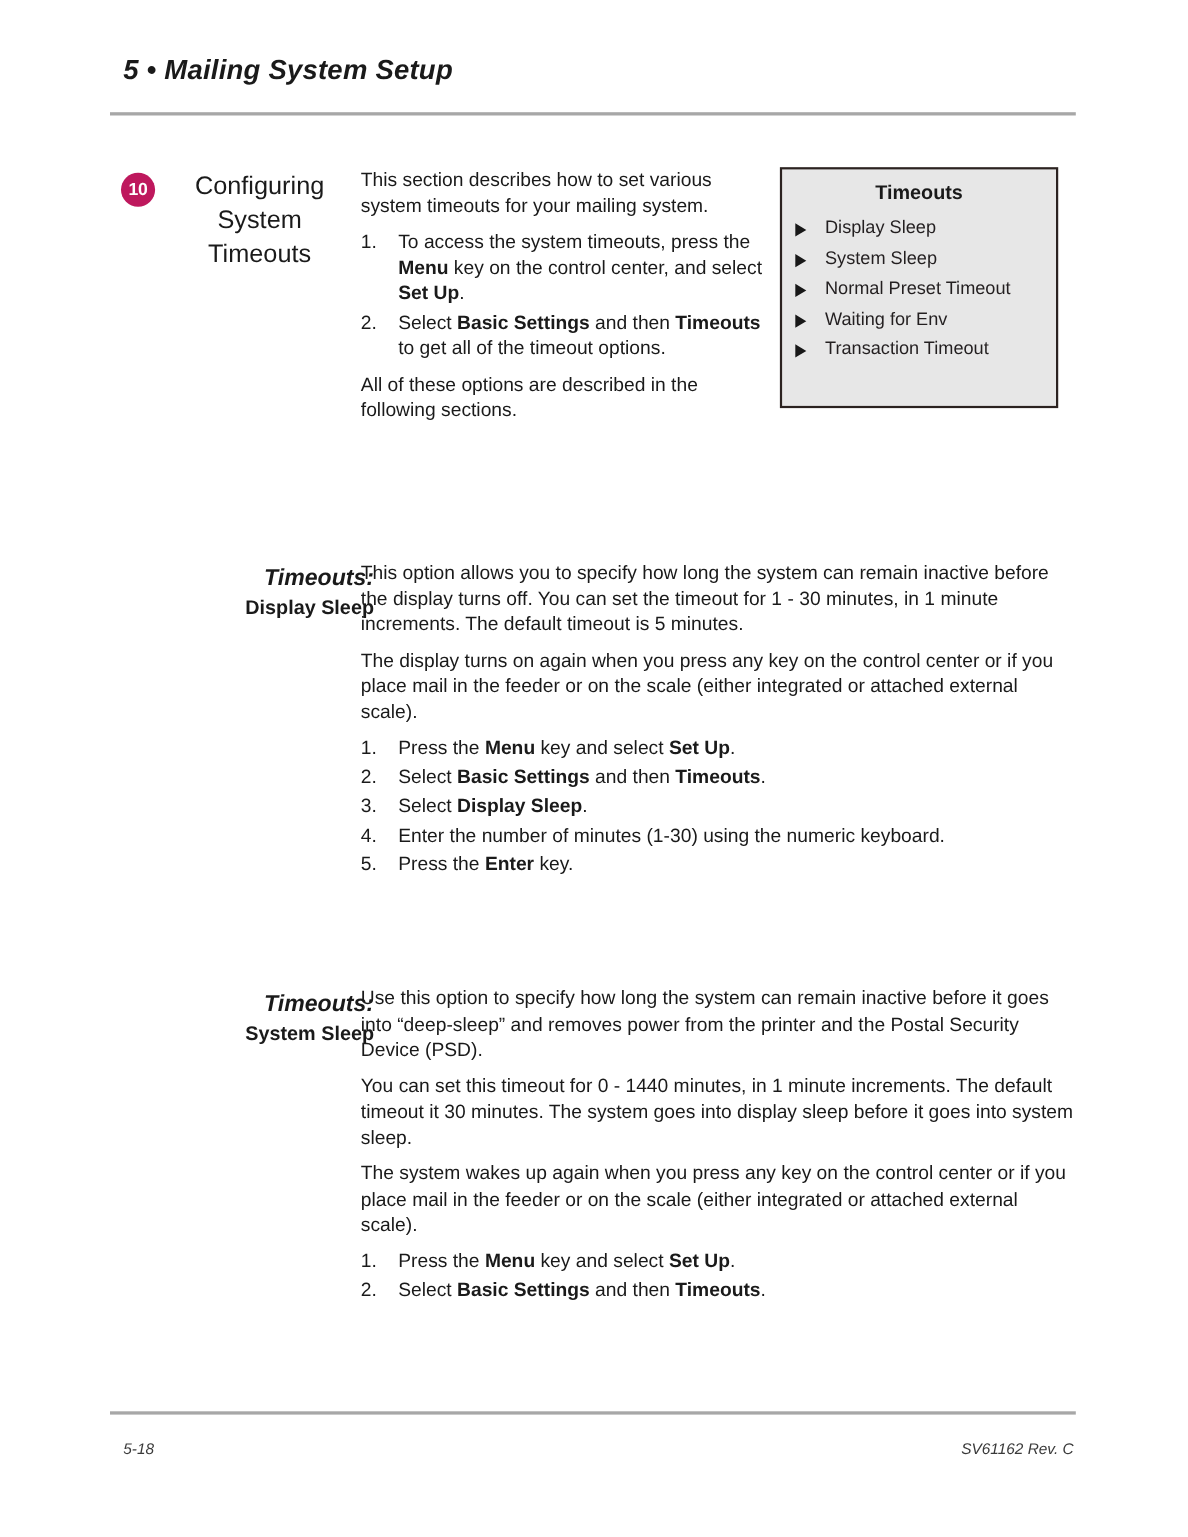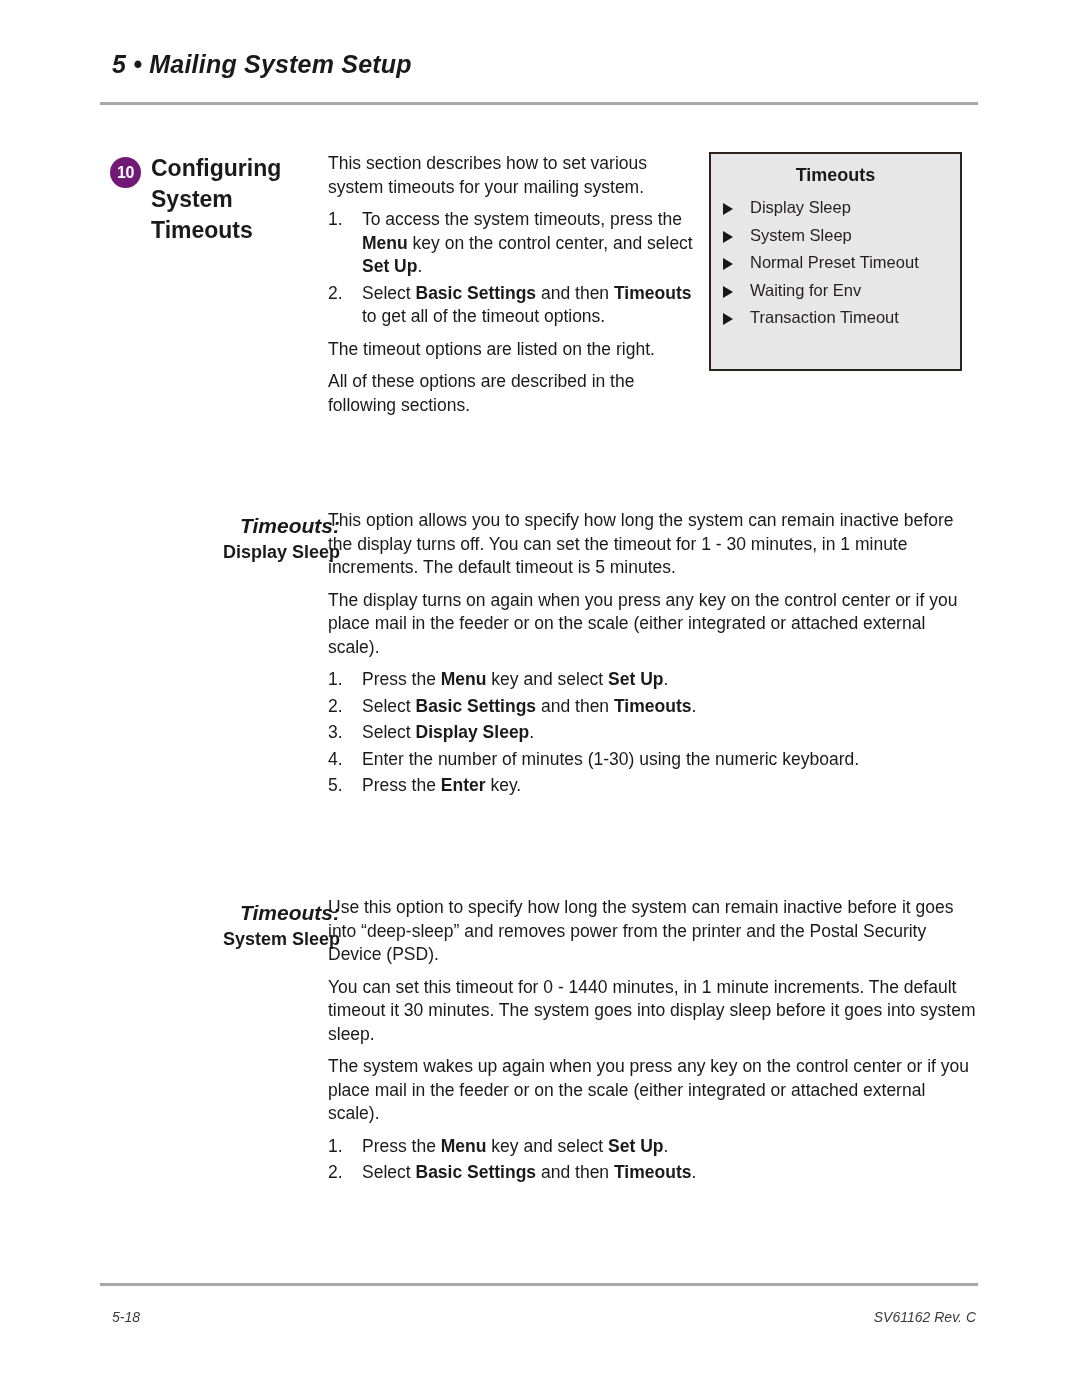--- a/index.html
+++ b/index.html
@@ -71,38 +71,39 @@
     text-align: right;
   }
 
   .step-badge {
     position: absolute;
     left: 110px;
     top: 157px;
     width: 31px;
     height: 31px;
     border-radius: 50%;
-    background: #701a75;
+    background: #be185d;
     color: #ffffff;
     font-size: 16px;
     font-weight: bold;
     text-align: center;
     line-height: 31px;
     letter-spacing: -0.3px;
   }
 
   .section-title {
     position: absolute;
     left: 151px;
     top: 153px;
     width: 170px;
     font-size: 23px;
-    font-weight: bold;
+    font-weight: normal;
     line-height: 31px;
     color: #1a1a1a;
+    text-align: center;
   }
 
   .sidehead {
     position: absolute;
     width: 200px;
     text-align: right;
   }
   .sidehead .label {
     display: block;
     font-size: 21px;
@@ -214,21 +215,20 @@
 
   <div class="step-badge">10</div>
   <div class="section-title">Configuring System Timeouts</div>
 
   <div class="body-col col-narrow" id="block-intro">
     <p class="para">This section describes how to set various system timeouts for your mailing system.</p>
     <ol class="steps" id="intro-steps">
         <li><span class="num">1.</span><span><span>To access the system timeouts, press the </span><b>Menu</b><span> key on the control center, and select </span><b>Set Up</b><span>.</span></span></li>
         <li><span class="num">2.</span><span><span>Select </span><b>Basic Settings</b><span> and then </span><b>Timeouts</b><span> to get all of the timeout options.</span></span></li>
       </ol>
-    <p class="para">The timeout options are listed on the right.</p>
     <p class="para">All of these options are described in the following sections.</p>
   </div>
 
   <div class="screen-box">
     <div class="box-title">Timeouts</div>
     <ul id="callout-items">
         <li><span class="tri"></span><span>Display Sleep</span></li>
         <li><span class="tri"></span><span>System Sleep</span></li>
         <li><span class="tri"></span><span>Normal Preset Timeout</span></li>
         <li><span class="tri"></span><span>Waiting for Env</span></li>

